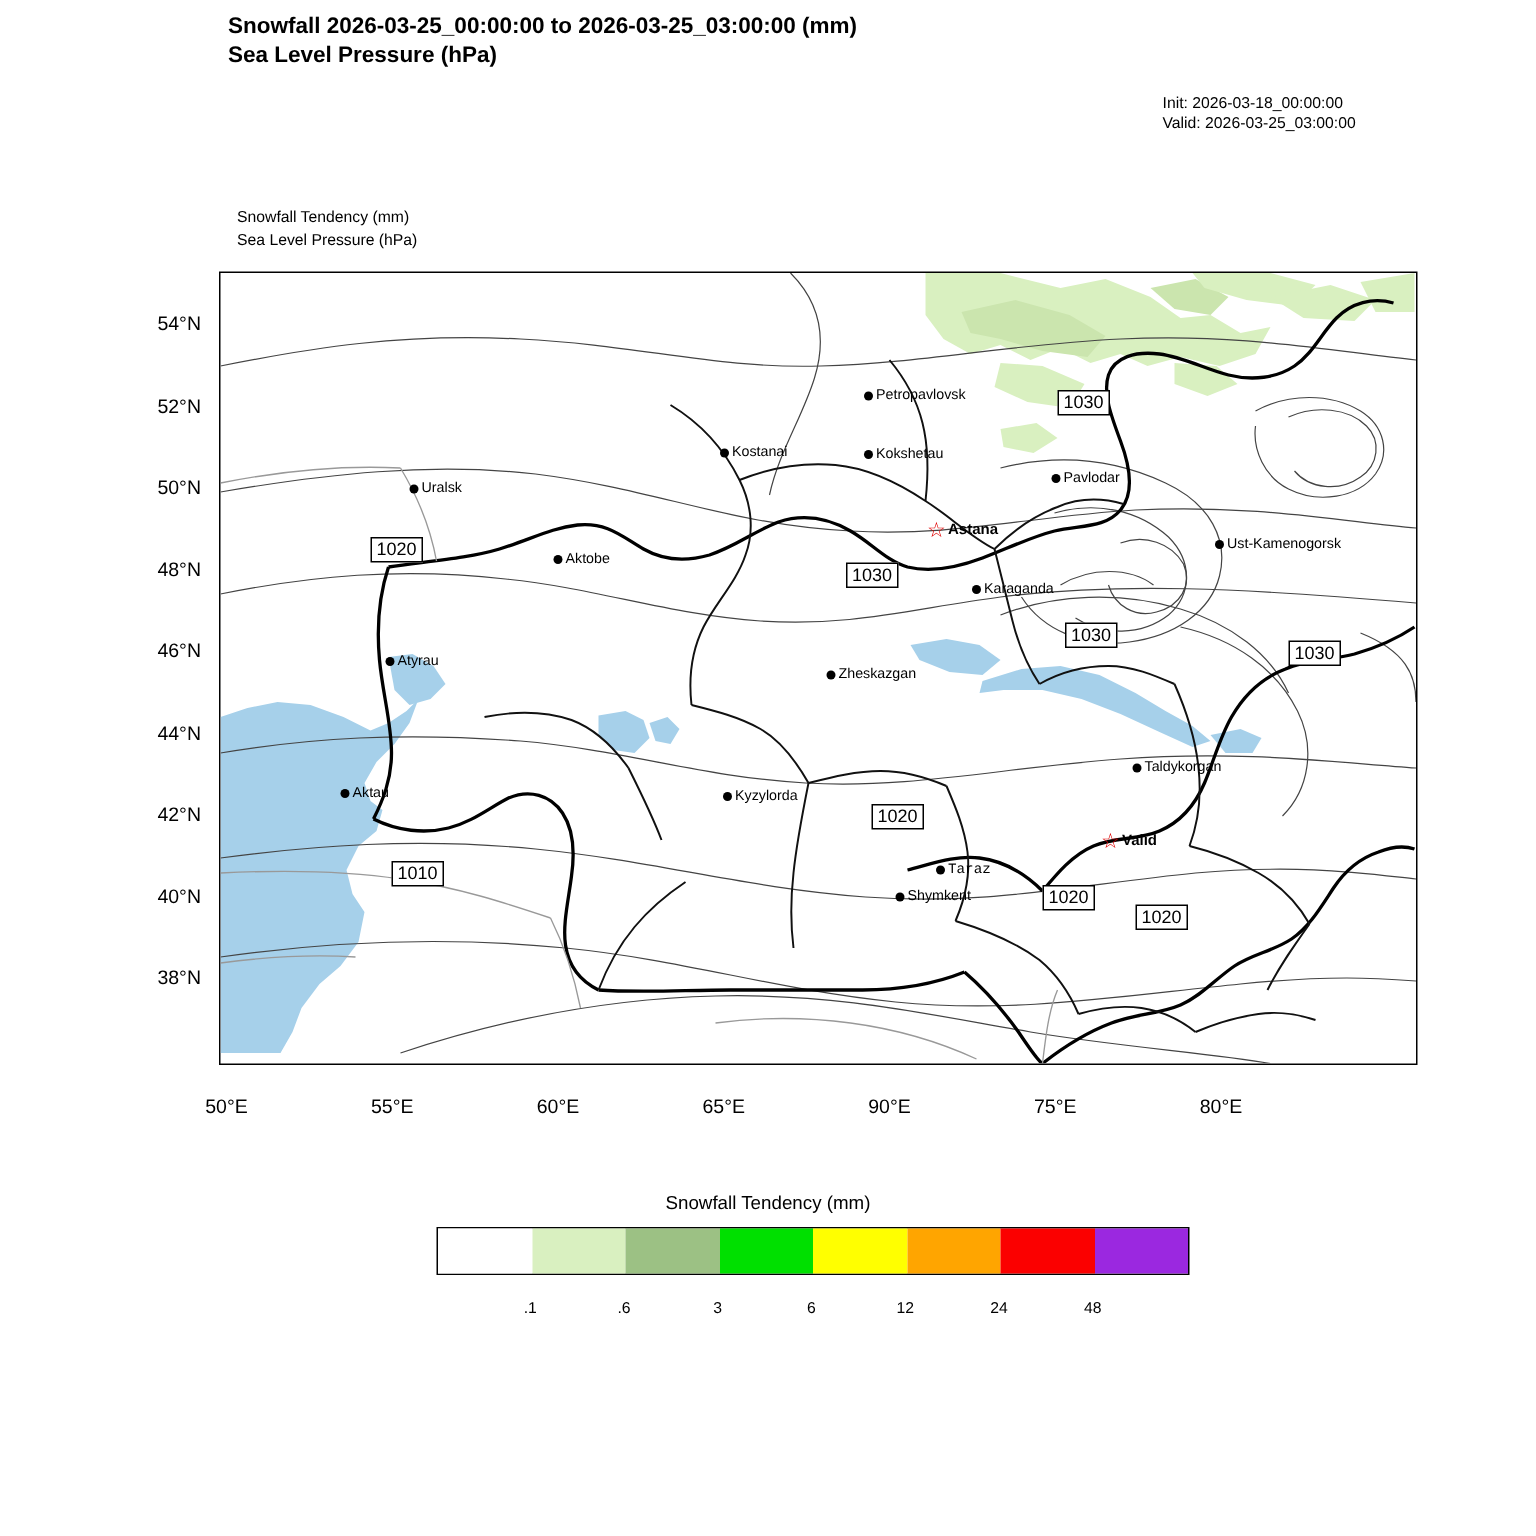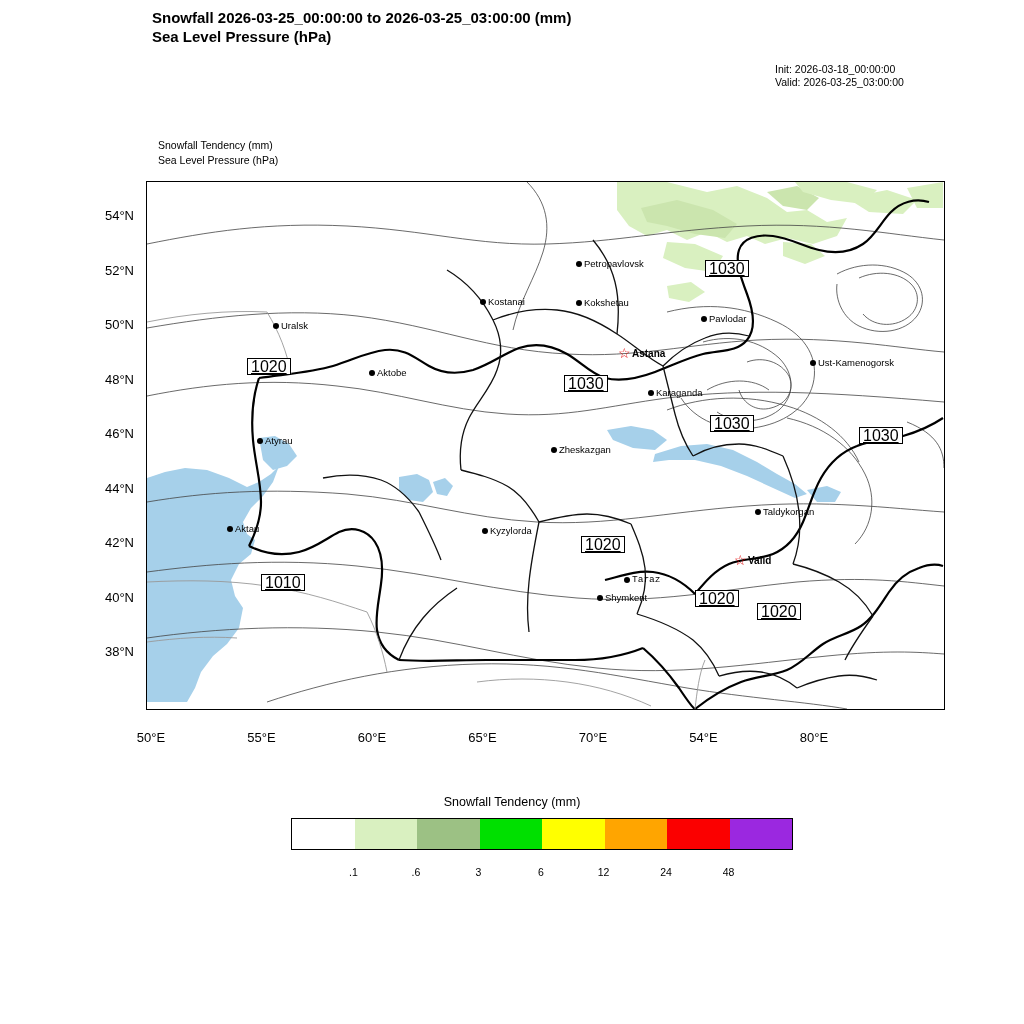--- a/index.html
+++ b/index.html
@@ -20,21 +20,21 @@
   
   .ylab{position:absolute;font-size:13px;text-align:right;width:66px;white-space:nowrap;}
   .xlab{position:absolute;font-size:13px;text-align:center;width:70px;white-space:nowrap;}
 
   
   .city{position:absolute;font-size:9.5px;white-space:nowrap;}
   .citybig{position:absolute;font-size:10px;font-weight:bold;white-space:nowrap;}
   .dot{position:absolute;width:6px;height:6px;background:#000;border-radius:50%;}
 
   
-  .plab{position:absolute;font-size:16px;background:#fff;border:1px solid #000;padding:0 3px;line-height:15px;white-space:nowrap;text-decoration:underline;}
+  .plab{position:absolute;font-size:12px;background:#fff;border:1px solid #000;padding:0 3px;line-height:15px;white-space:nowrap;}
 
   
   .cbtitle{position:absolute;left:0;top:795px;width:1024px;text-align:center;font-size:12.5px;}
   #cbar{position:absolute;left:291px;top:818px;height:30px;display:flex;border:1px solid #000;box-sizing:content-box;}
   #cbar div{width:62.5px;height:30px;}
   .cbtick{position:absolute;font-size:10.5px;text-align:center;width:40px;}
 </style>
 </head>
 <body>
 
@@ -202,22 +202,22 @@
     <div class="ylab" style="left: 68px; top: 480.5px;">44°N</div>
     <div class="ylab" style="left: 68px; top: 535px;">42°N</div>
     <div class="ylab" style="left: 68px; top: 589.5px;">40°N</div>
     <div class="ylab" style="left: 68px; top: 644px;">38°N</div>
   </div>
 <div id="xlabels">
     <div class="xlab" style="left: 116px; top: 730px;">50°E</div>
     <div class="xlab" style="left: 226.5px; top: 730px;">55°E</div>
     <div class="xlab" style="left: 337px; top: 730px;">60°E</div>
     <div class="xlab" style="left: 447.5px; top: 730px;">65°E</div>
-    <div class="xlab" style="left: 558px; top: 730px;">70°E</div>
-    <div class="xlab" style="left: 668.5px; top: 730px;">54°E</div>
+    <div class="xlab" style="left: 558px; top: 730px;">90°E</div>
+    <div class="xlab" style="left: 668.5px; top: 730px;">75°E</div>
     <div class="xlab" style="left: 779px; top: 730px;">80°E</div>
   </div>
 
 <div class="cbtitle">Snowfall Tendency (mm)</div>
 <div id="cbar">
     <div style="background: rgb(255, 255, 255);"></div>
     <div style="background: rgb(217, 240, 192);"></div>
     <div style="background: rgb(156, 193, 132);"></div>
     <div style="background: rgb(0, 224, 0);"></div>
     <div style="background: rgb(255, 255, 0);"></div>

